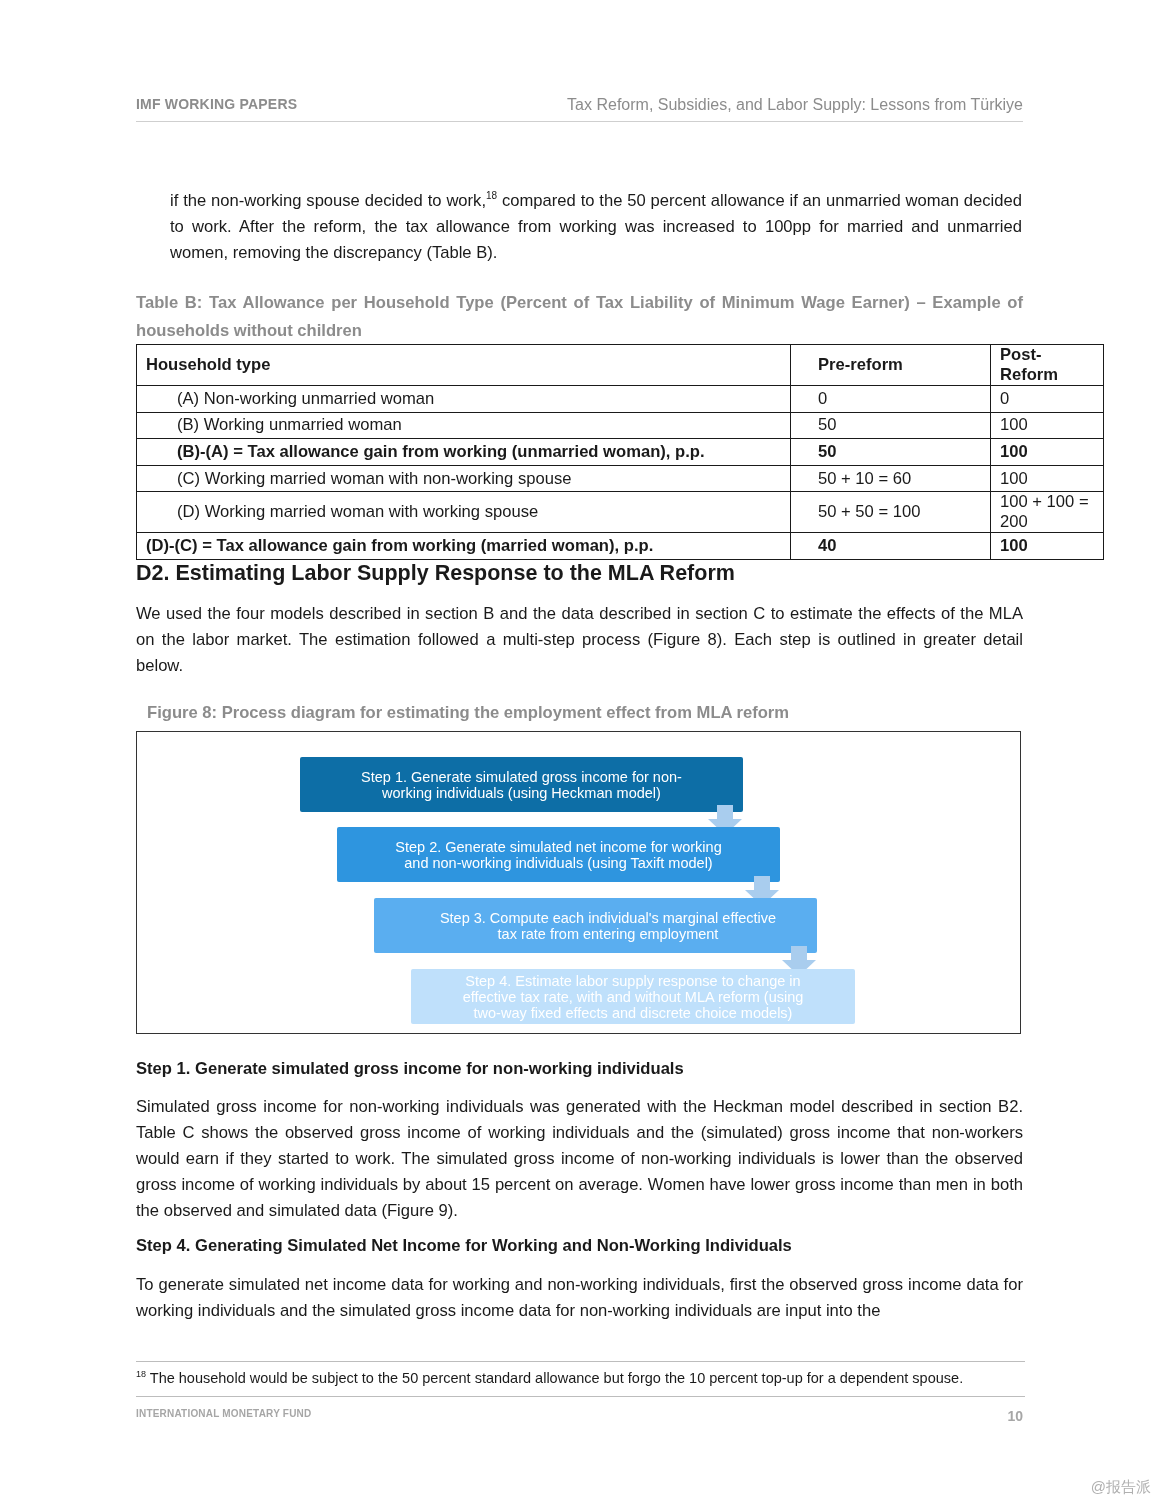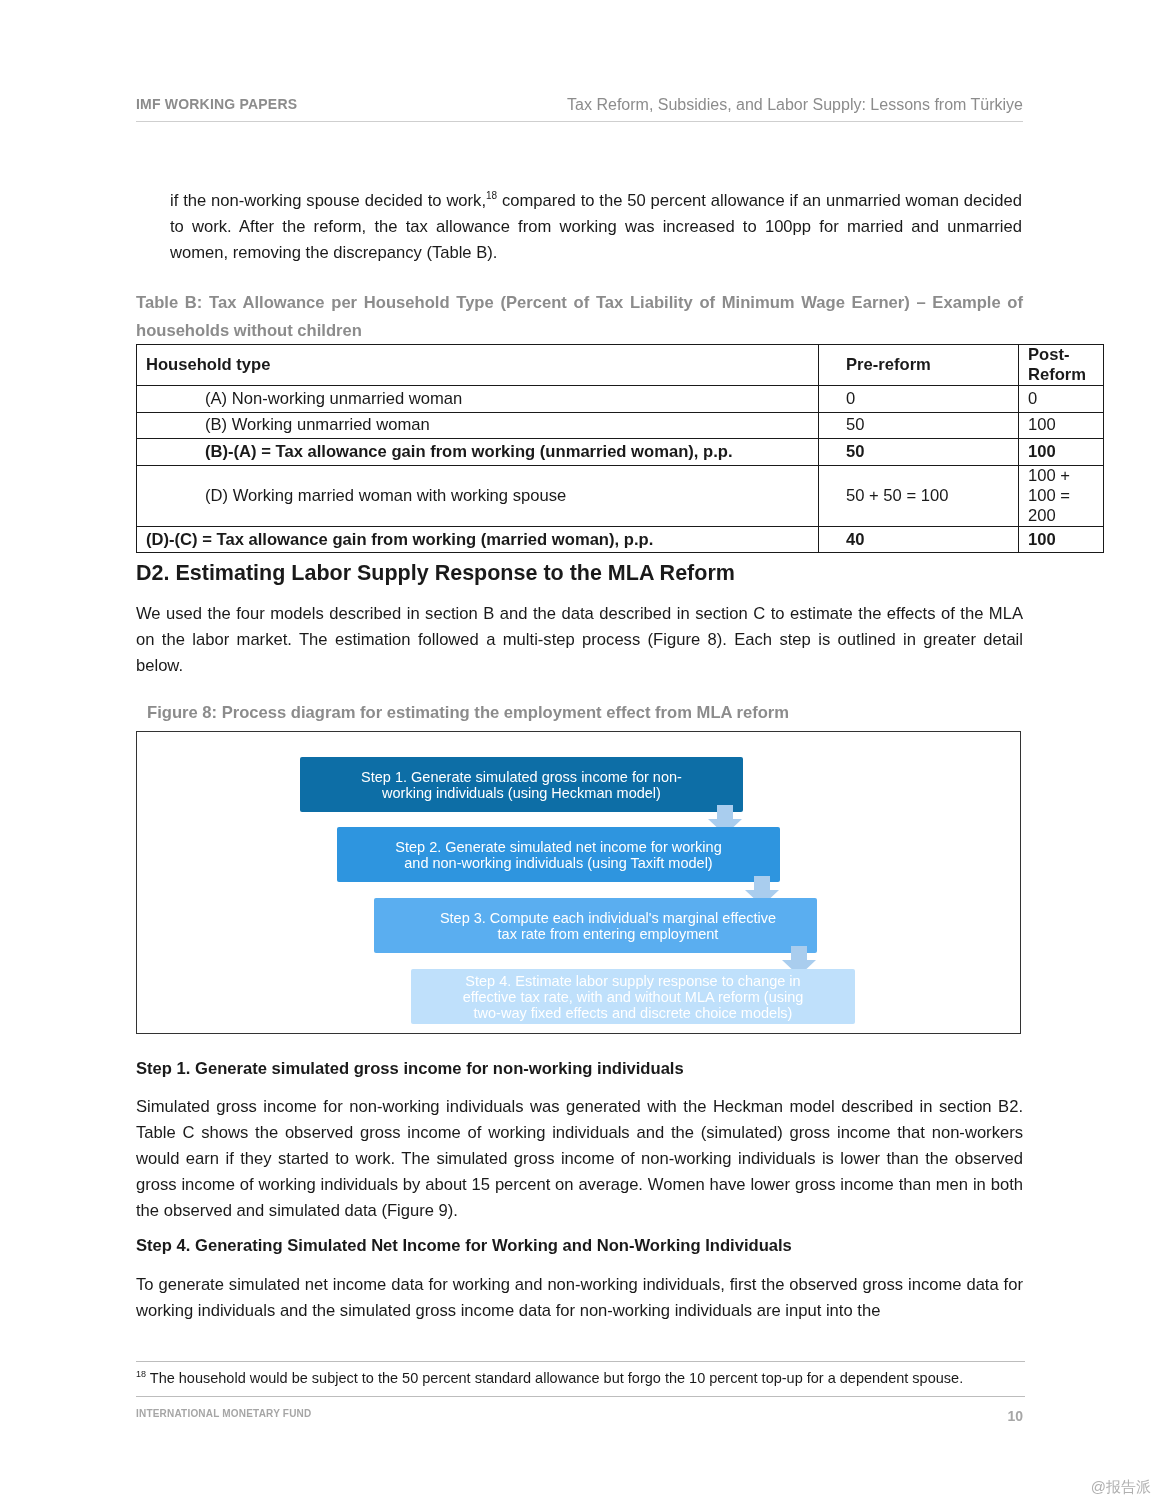--- a/index.html
+++ b/index.html
@@ -11,21 +11,21 @@
   .para { font-size: 16.6px; line-height: 26px; text-align: justify; }
   .para sup { font-size: 10px; vertical-align: 7px; line-height: 0; }
   .p1 { left: 170px; top: 188px; width: 852px; }
   .caption { font-size: 16.6px; font-weight: bold; color: #8c8c8c; }
   .tcap { left: 136px; top: 289px; width: 887px; line-height: 28px; text-align: justify; }
   table.tb { position: absolute; left: 136px; top: 344px; width: 968px; border-collapse: collapse; font-size: 16.6px; }
   table.tb td { border: 1.3px solid #1a1a1a; height: 25.6px; padding: 0 9px; vertical-align: middle; }
   table.tb td.c1 { width: 604px; }
   table.tb td.c2 { width: 163px; padding-left: 27px; }
   table.tb tr.bold td { font-weight: bold; margin-left: 36px; }
-  table.tb td.ind { padding-left: 68px; }
+  table.tb td.ind { padding-left: 40px; }
   table.tb td.ind2 { }
   .h2 { left: 136px; top: 561px; font-size: 21.5px; font-weight: bold; color: #1a1a1a; }
   .p2 { left: 136px; top: 601px; width: 887px; }
   .fcap { left: 147px; top: 703px; }
   .figbox { left: 136px; top: 731px; width: 885px; height: 303px; border: 1.3px solid #333; box-sizing: border-box; }
   .step { position: absolute; color: #fff; font-size: 14.5px; line-height: 16px; text-align: center; border-radius: 2px; box-sizing: border-box; display: flex; align-items: center; justify-content: center; padding: 0 18px; }
   .s1 { left: 300px; top: 757px; width: 443px; height: 55px; background: #0d6ea6; }
   .s2 { left: 337px; top: 827px; width: 443px; height: 55px; background: #2e95df; }
   .s3 { left: 374px; top: 898px; width: 443px; height: 55px; background: #5aaef0; padding-left: 43px; }
   .s4 { left: 411px; top: 969px; width: 444px; height: 55px; background: #bfe0fb; color: #ffffff; }
@@ -65,20 +65,25 @@
     <td>0</td>
   </tr>
   <tr>
     <td class="c1 ind">(B)  Working unmarried woman</td>
     <td class="c2">50</td>
     <td>100</td>
   </tr>
   <tr class="bold">
     <td class="c1 ind">(B)-(A) = Tax allowance gain from working (unmarried woman), p.p.</td>
     <td class="c2">50</td>
+    <td>100</td>
+  </tr>
+  <tr>
+    <td class="c1 ind">(C)  Working married woman with non-working spouse</td>
+    <td class="c2">50 + 10 = 60</td>
     <td>100</td>
   </tr>
   <tr>
     <td class="c1 ind">(D)  Working married woman with working spouse</td>
     <td class="c2">50 + 50 = 100</td>
     <td>100 + 100 = 200</td>
   </tr>
   <tr class="bold">
     <td class="c1 ind2">(D)-(C) = Tax allowance gain from working (married woman), p.p.</td>
     <td class="c2">40</td>

